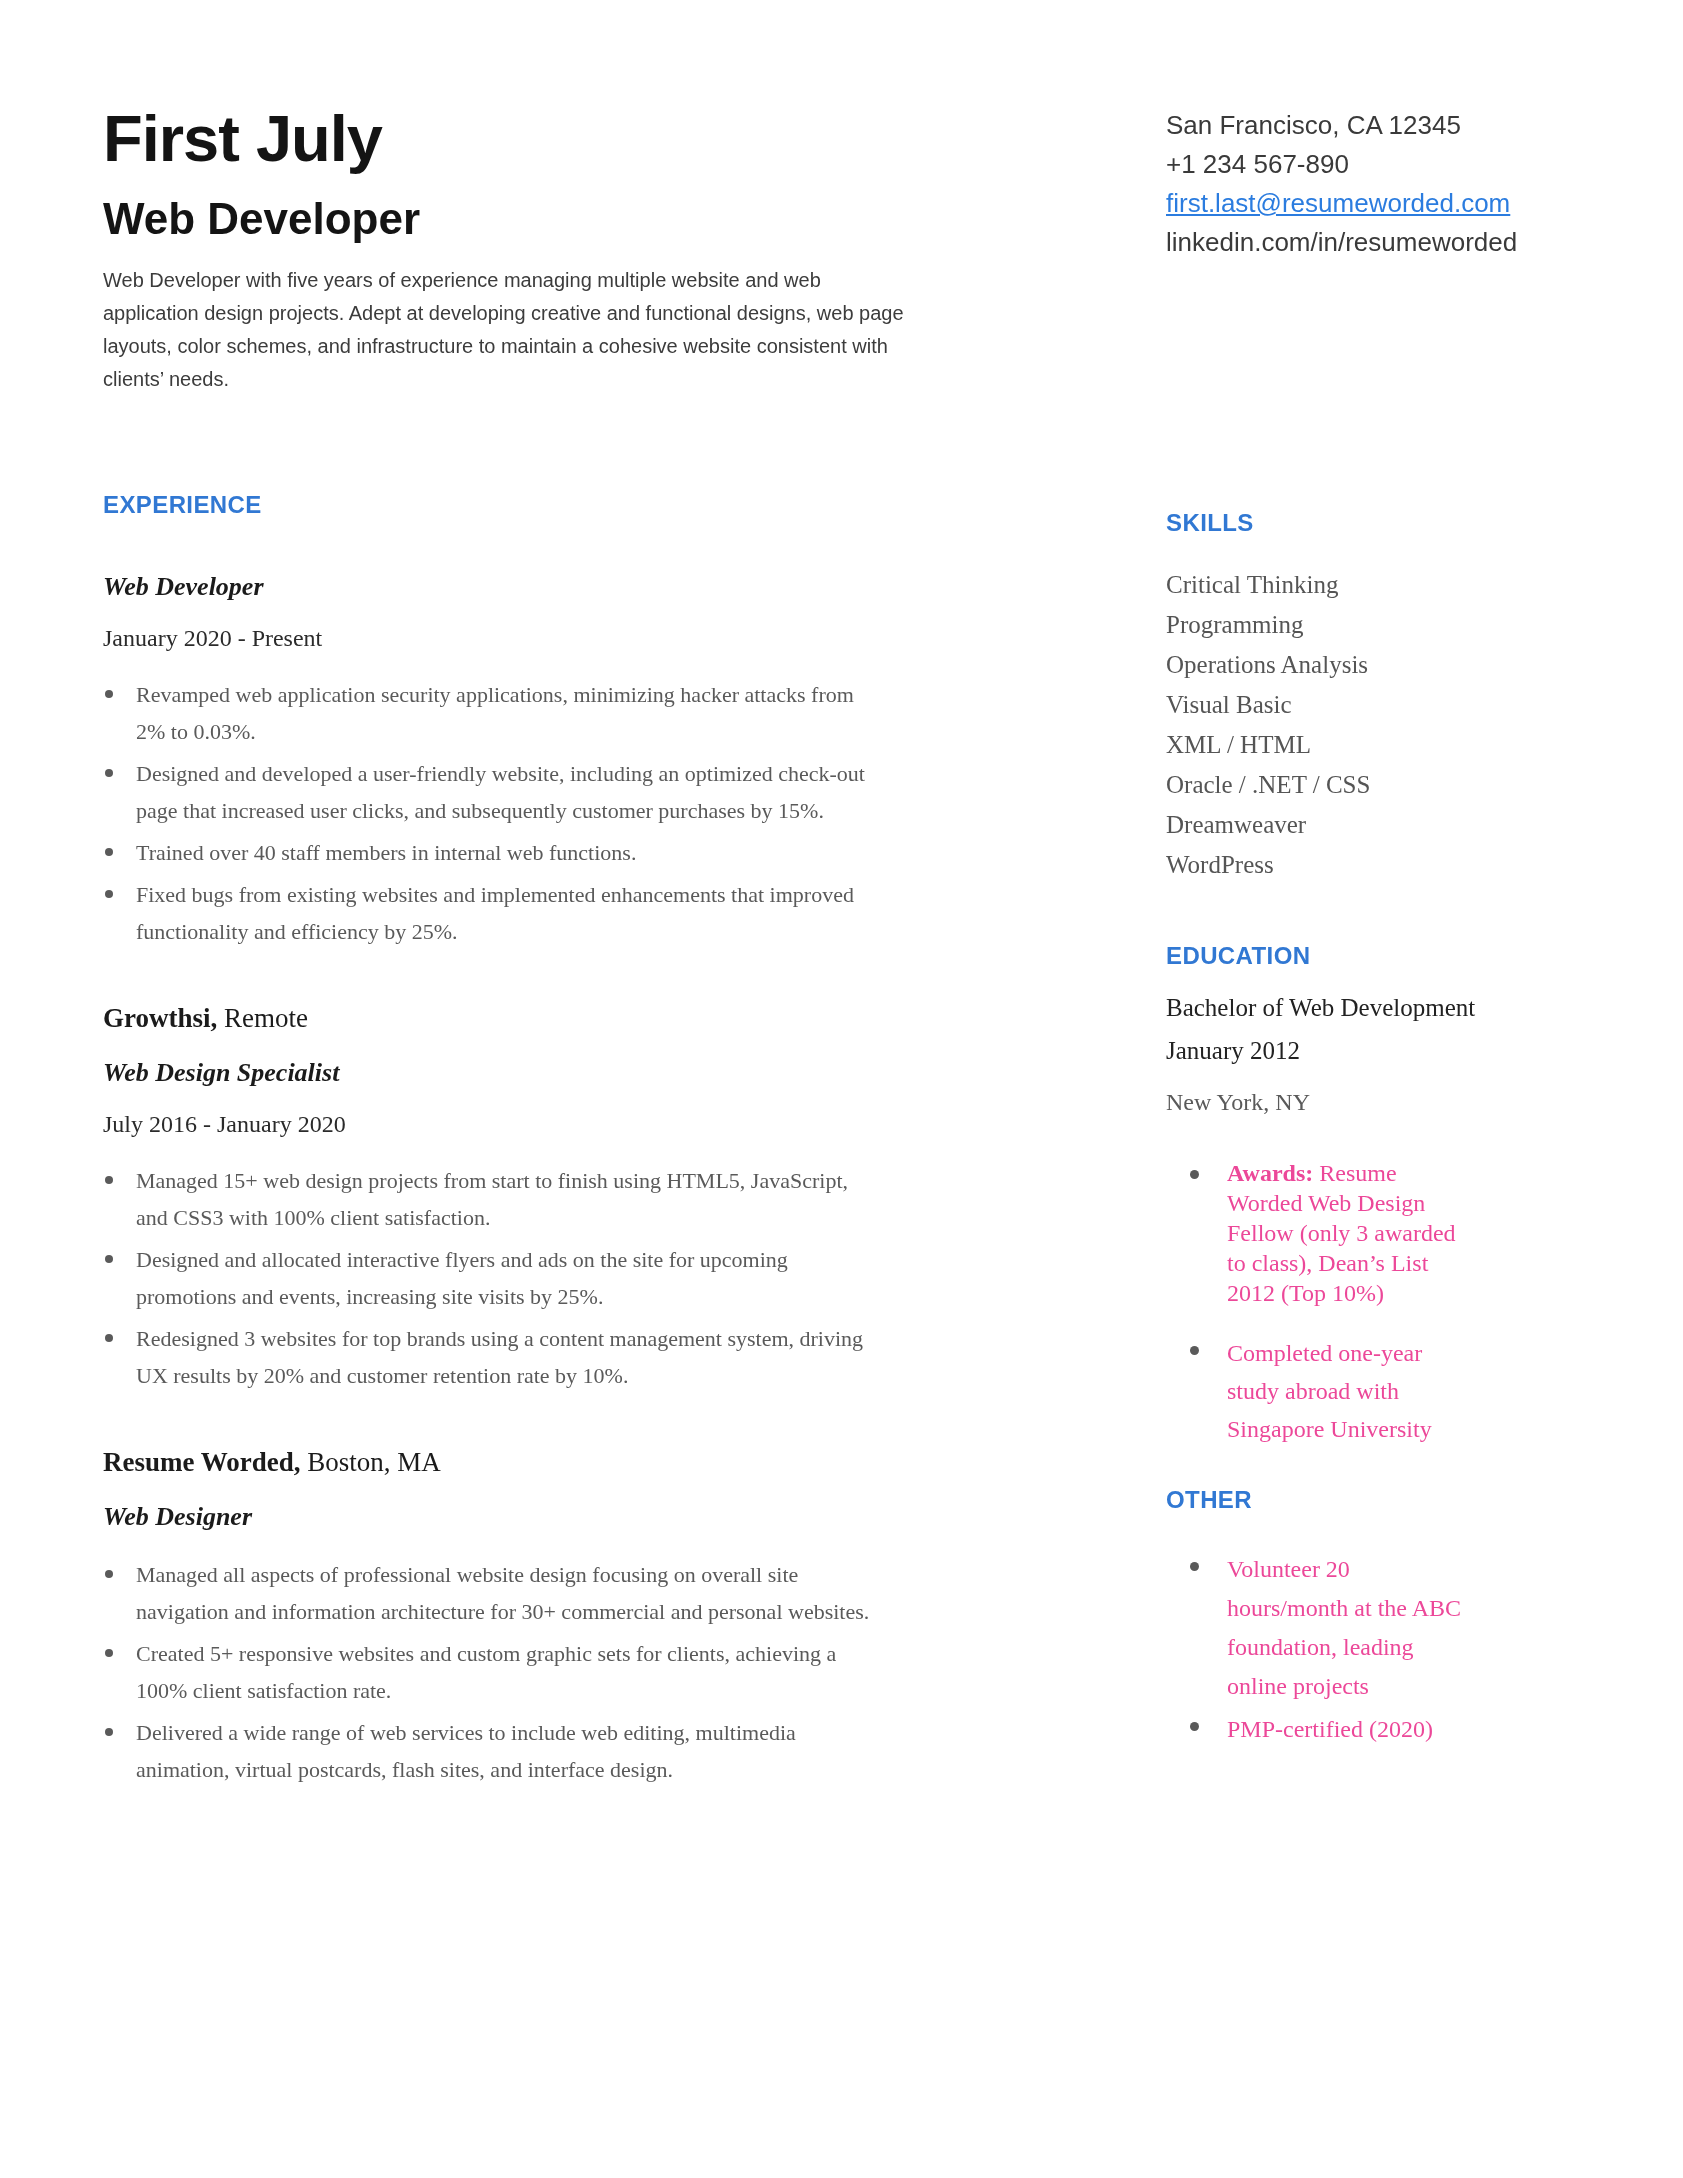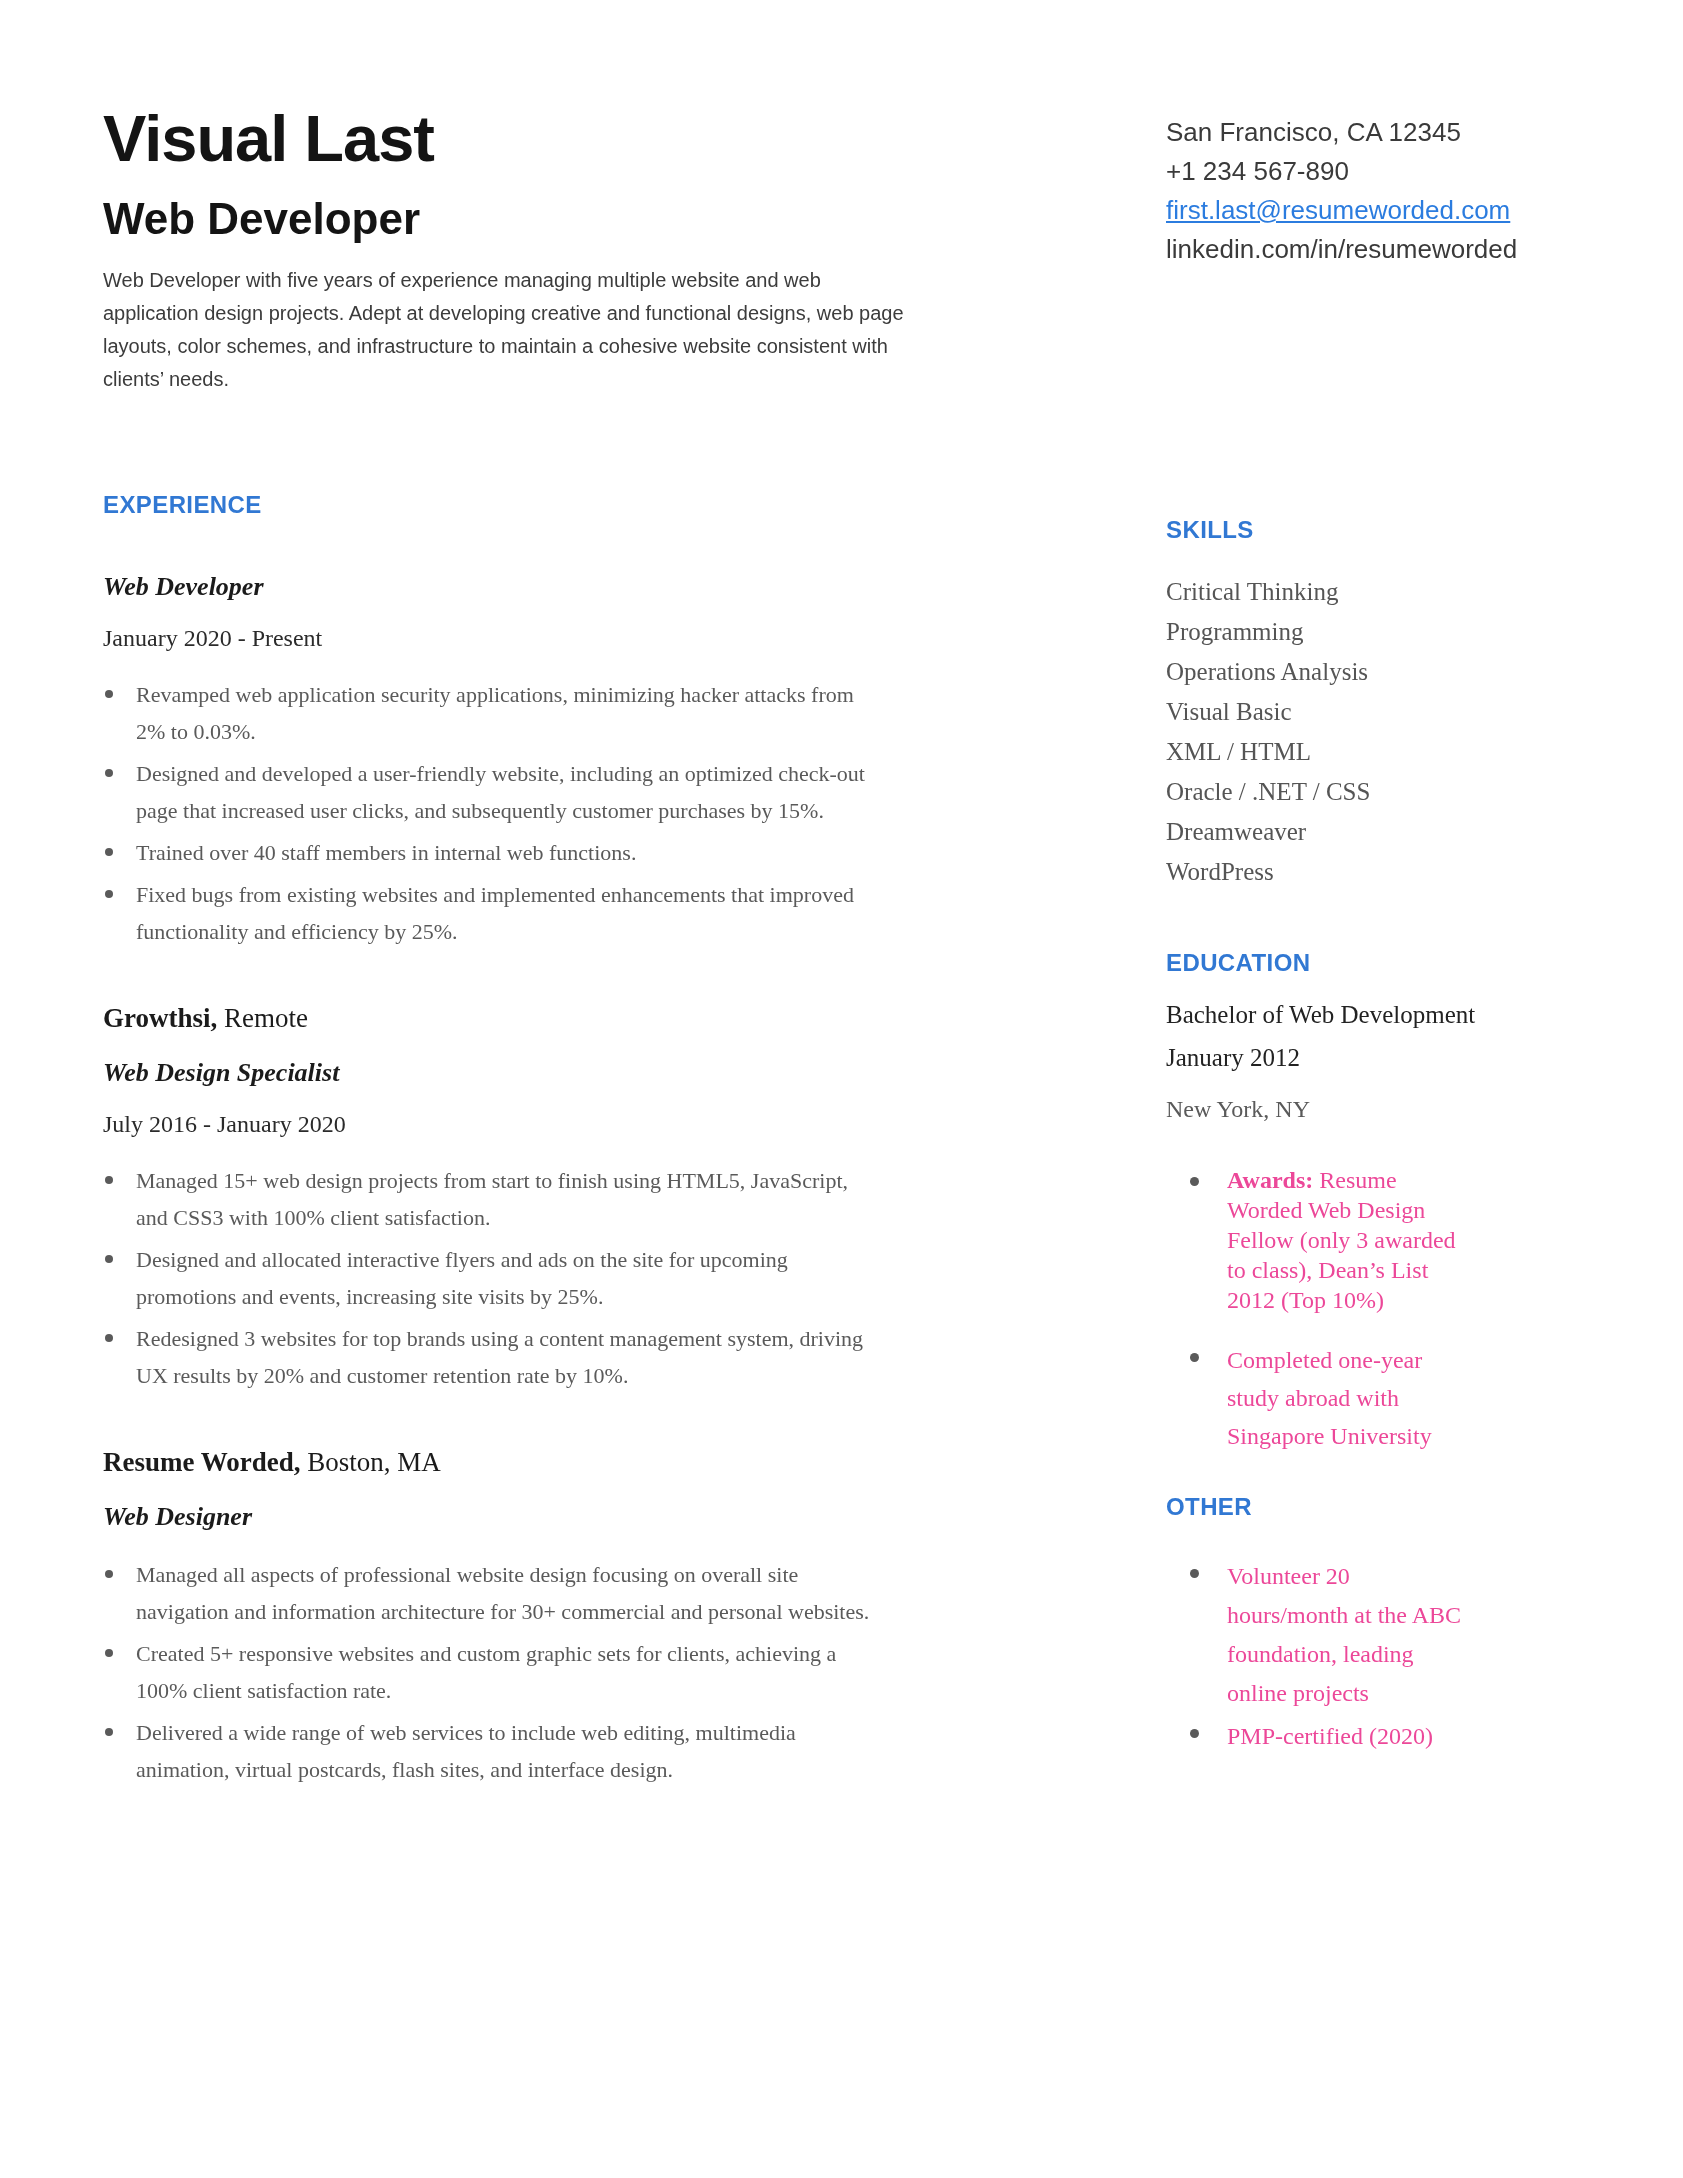--- a/index.html
+++ b/index.html
@@ -1,19 +1,19 @@
 <!DOCTYPE html>
 <html><head>
 <meta charset="utf-8">
 <style>
   html,body{margin:0;padding:0;background:#ffffff;}
   .page{position:relative;width:1683px;height:2178px;background:#ffffff;overflow:hidden;
         font-family:"Liberation Sans",sans-serif;}
   .col-left{position:absolute;left:103px;top:0;width:804px;}
-  .col-right{position:absolute;left:1166px;top:8px;width:356px;}
+  .col-right{position:absolute;left:1166px;top:1px;width:356px;}
 
   
   .name{margin:105px 0 0 0;font-size:65px;line-height:1.05;font-weight:800;
         color:#141414;letter-spacing:-1px;}
   .person-title{margin:22px 0 0 0;font-size:44px;line-height:1.1;font-weight:800;color:#141414;}
   .summary{margin:20px 0 0 0;width:802px;font-size:20px;line-height:33px;color:#3c3c3c;}
 
   
   .contact{margin-top:105px;font-size:26px;line-height:39px;color:#3a3a3a;}
   .contact a{color:#2b7cdf;text-decoration:underline;text-align:right;}
@@ -63,21 +63,21 @@
   ul.other-bullets li{line-height:39px;}
   ul.other-bullets li + li{margin-top:4px;}
 </style>
 </head>
 <body>
 
 <div class="page">
 
   <div class="col-left">
 
-    <h1 class="name">Visual Last</h1>
+    <h1 class="name">First July</h1>
     <h2 class="person-title">Web Developer</h2>
     <p class="summary">Web Developer with five years of experience managing multiple website and web application design projects. Adept at developing creative and functional designs, web page layouts, color schemes, and infrastructure to maintain a cohesive website consistent with clients’ needs.</p>
 
     <h3 class="section-heading">EXPERIENCE</h3>
 
     <section class="job">
       <div class="job-role">Web Developer</div>
       <div class="job-dates">January 2020 - Present</div>
       <ul class="bullets">
         <li>Revamped web application security applications, minimizing hacker attacks from 2% to 0.03%.</li>

